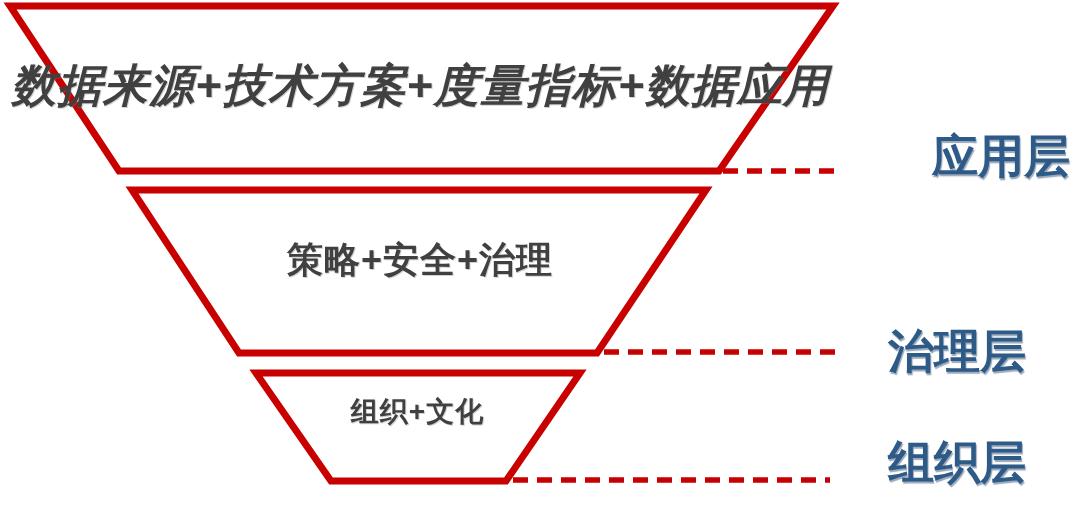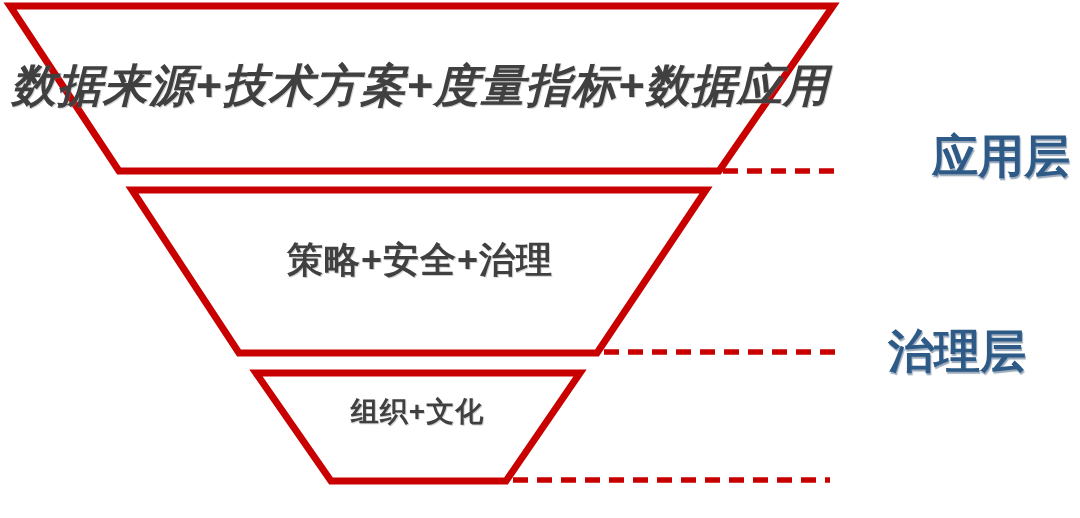--- a/index.html
+++ b/index.html
@@ -70,13 +70,14 @@
     <line class="dash" x1="604" y1="352" x2="836" y2="352"></line>
     <line class="dash" x1="513" y1="480" x2="830" y2="480"></line>
   </svg>
 
   <div class="content c1">数据来源+技术方案+度量指标+数据应用</div>
   <div class="content c2">策略+安全+治理</div>
   <div class="content c3">组织+文化</div>
 
   <div class="side-label l1">应用层</div>
   <div class="side-label l2">治理层</div>
+  <div class="side-label l3">组织层</div>
 </div>
 
 </body></html>

